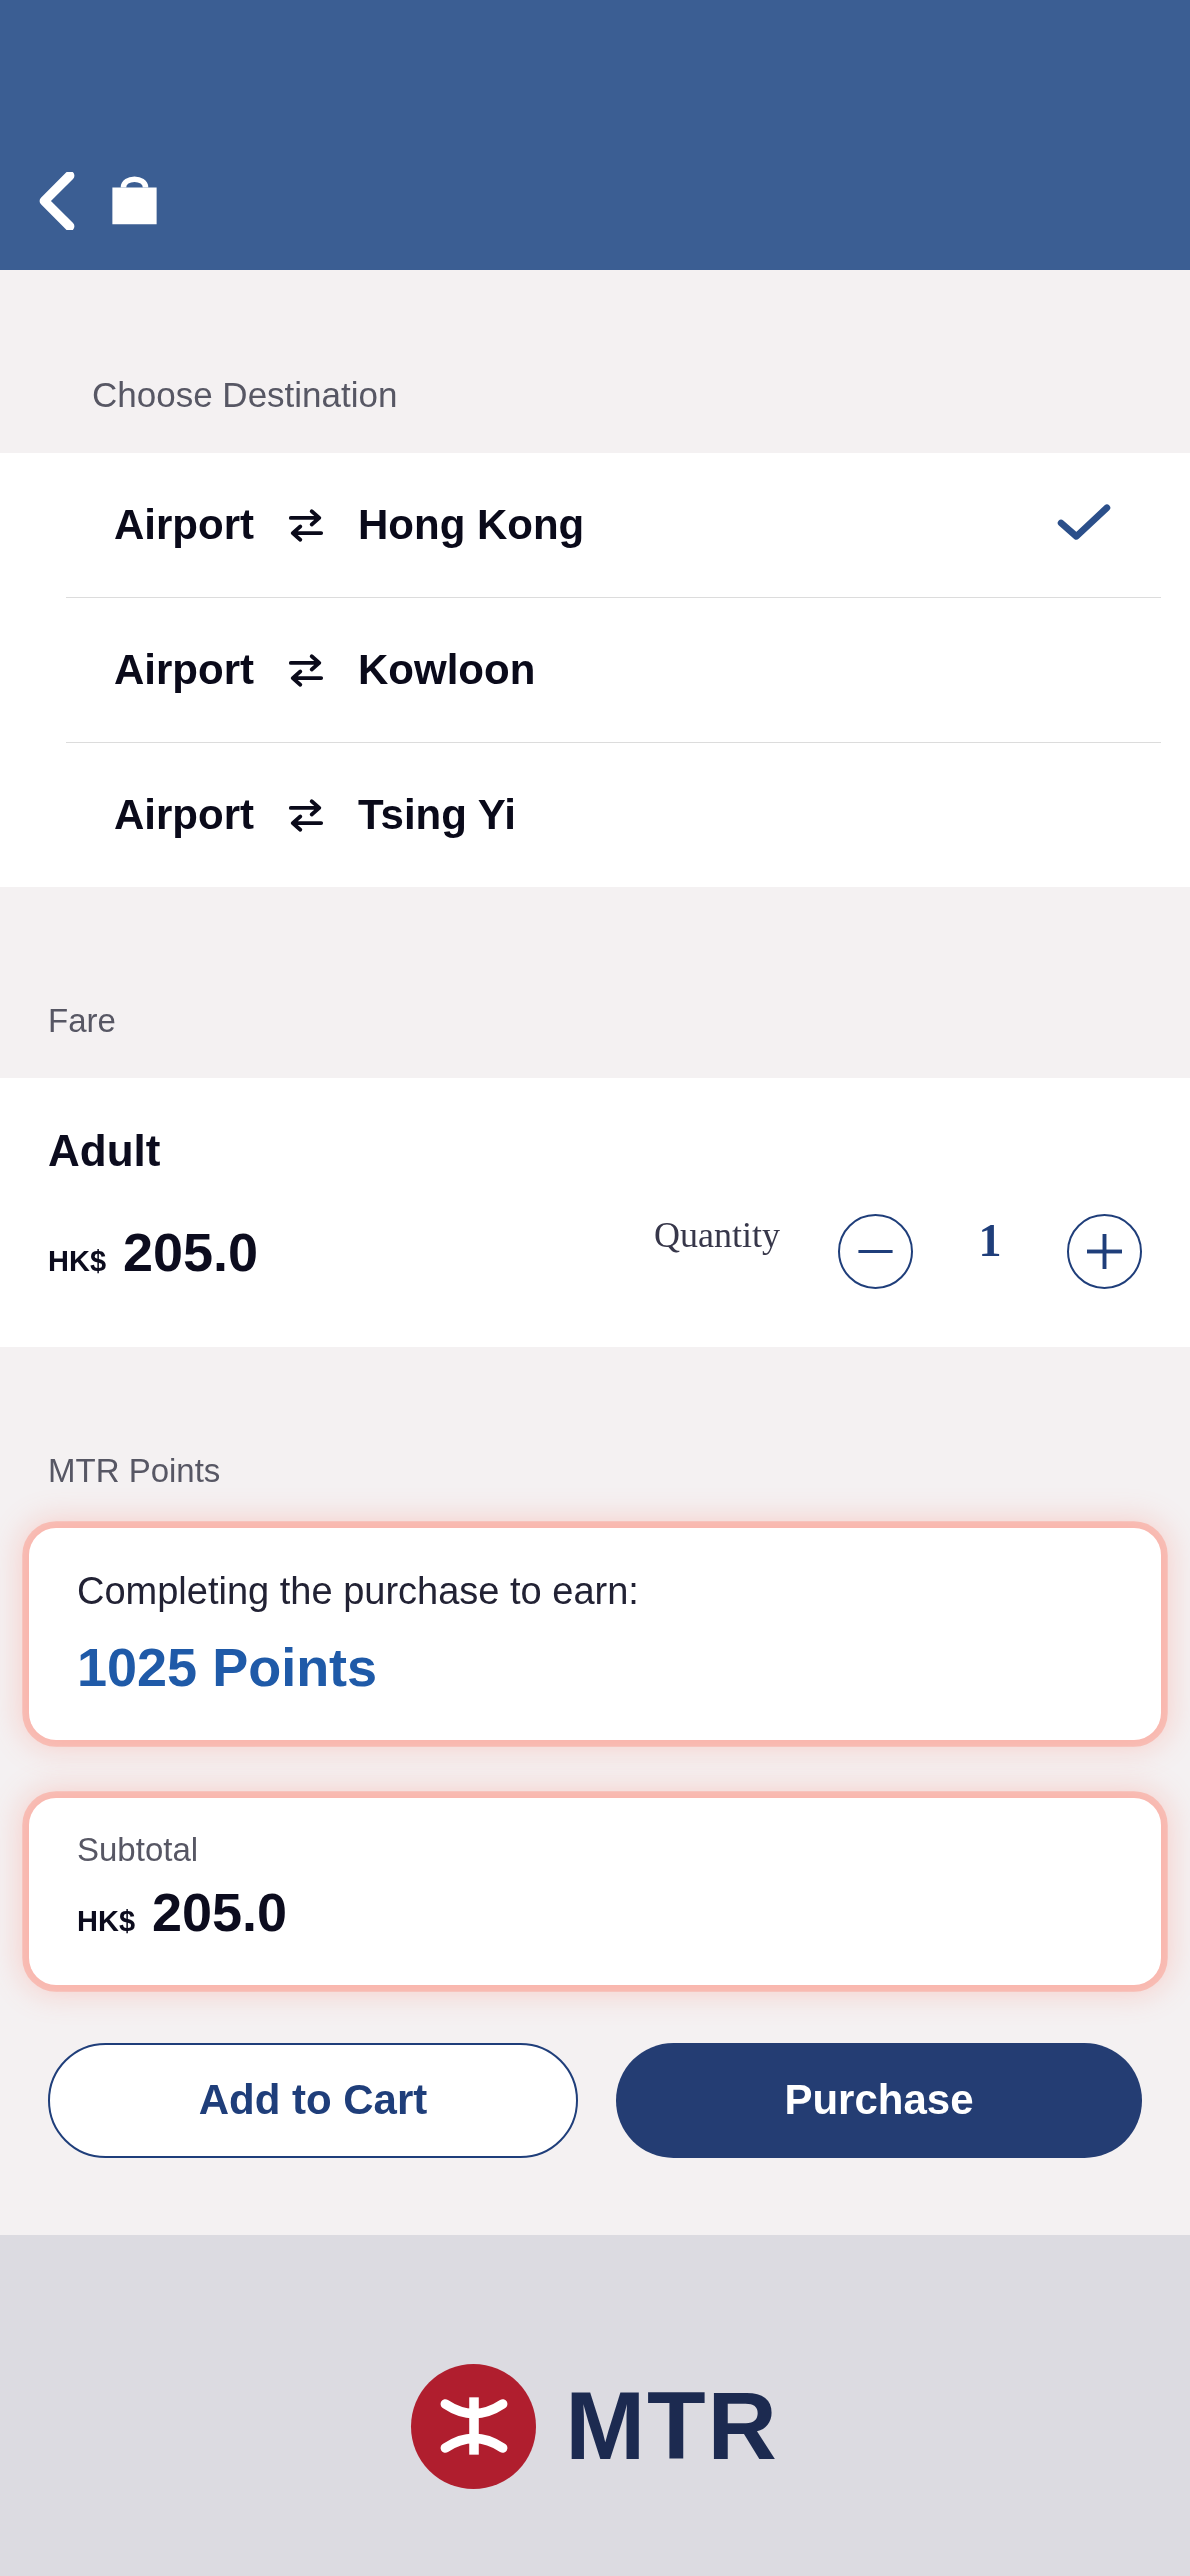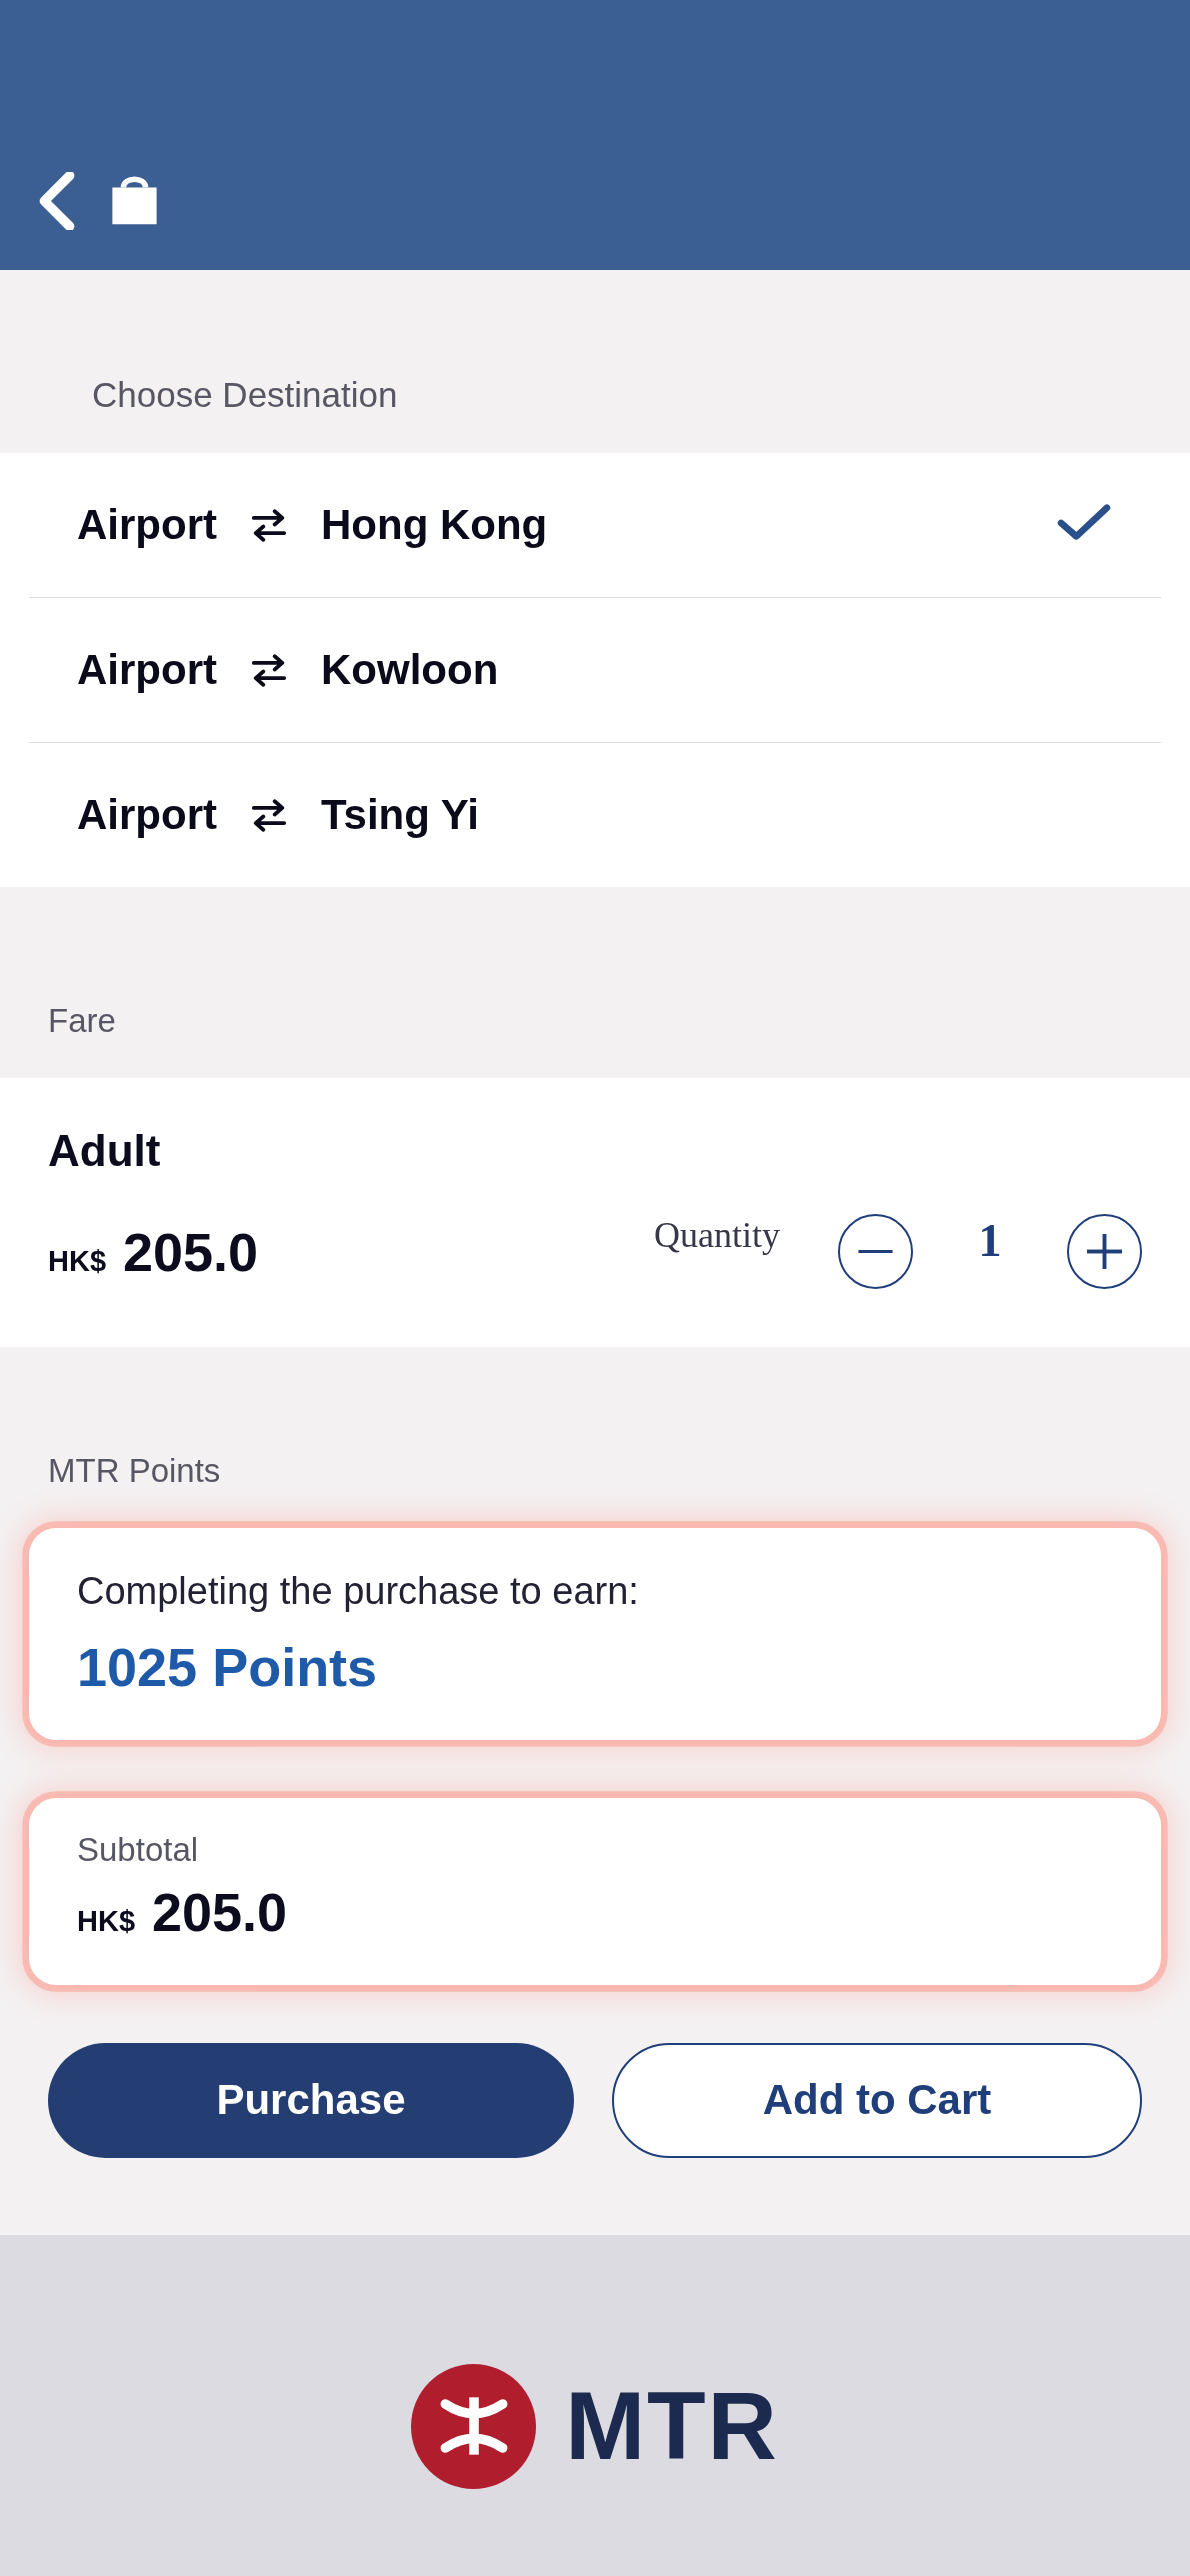--- a/index.html
+++ b/index.html
@@ -37,21 +37,21 @@
     letter-spacing: 0.5px;
   }
   .bag-btn { color: #fff; }
   .section-label {
     font-size: 35px;
     color: #575764;
     padding: 105px 48px 38px 48px;
     font-weight: 500;
     margin-left: 44px;
   }
-  .dest-list { background: #fff; }
+  .dest-list { background: #fff; padding-left: 37px; }
   .dest-row {
     display: flex;
     align-items: center;
     padding: 48px 48px;
     border-bottom: 1px solid #dcdcdc;
     margin: 0 29px;
   }
   .dest-row:last-child { border-bottom: none; margin-bottom: 0; }
   .dest-left {
     font-size: 42px;
@@ -339,22 +339,22 @@
 
 <div class="highlight-card subtotal">
   <div class="subtotal-label">Subtotal</div>
   <div class="subtotal-row">
     <span class="subtotal-currency">HK$</span>
     <span class="subtotal-amount">205.0</span>
   </div>
 </div>
 
 <div class="btn-row">
+  <div class="btn btn-outline">Add to Cart</div>
   <div class="btn btn-primary">Purchase</div>
-  <div class="btn btn-outline">Add to Cart</div>
 </div>
 
 <div class="footer">
   <div class="mtr-logo-circle">
     <svg width="86" height="86" viewBox="0 0 90 90">
       <path d="M15 22 Q45 42 75 22" stroke="#fff" stroke-width="10" fill="none" stroke-linecap="round"></path>
       <rect x="40" y="15" width="10" height="60" fill="#fff"></rect>
       <path d="M15 68 Q45 48 75 68" stroke="#fff" stroke-width="10" fill="none" stroke-linecap="round"></path>
     </svg>
   </div>

